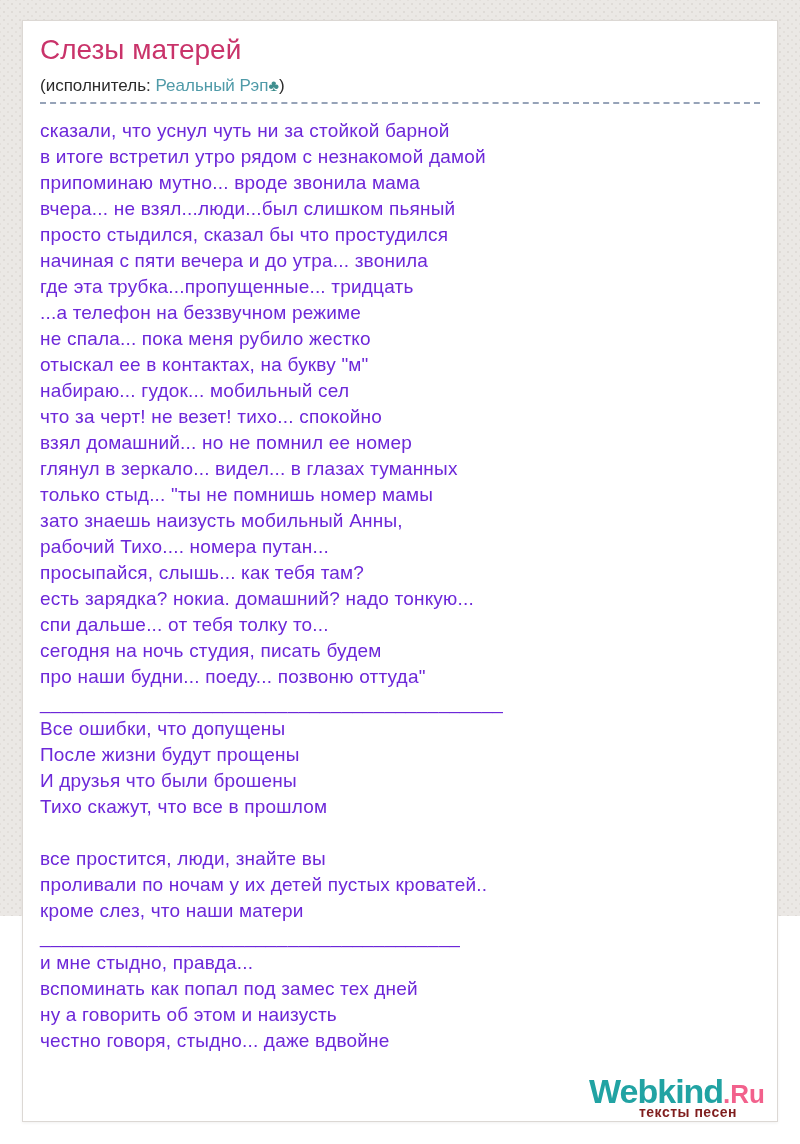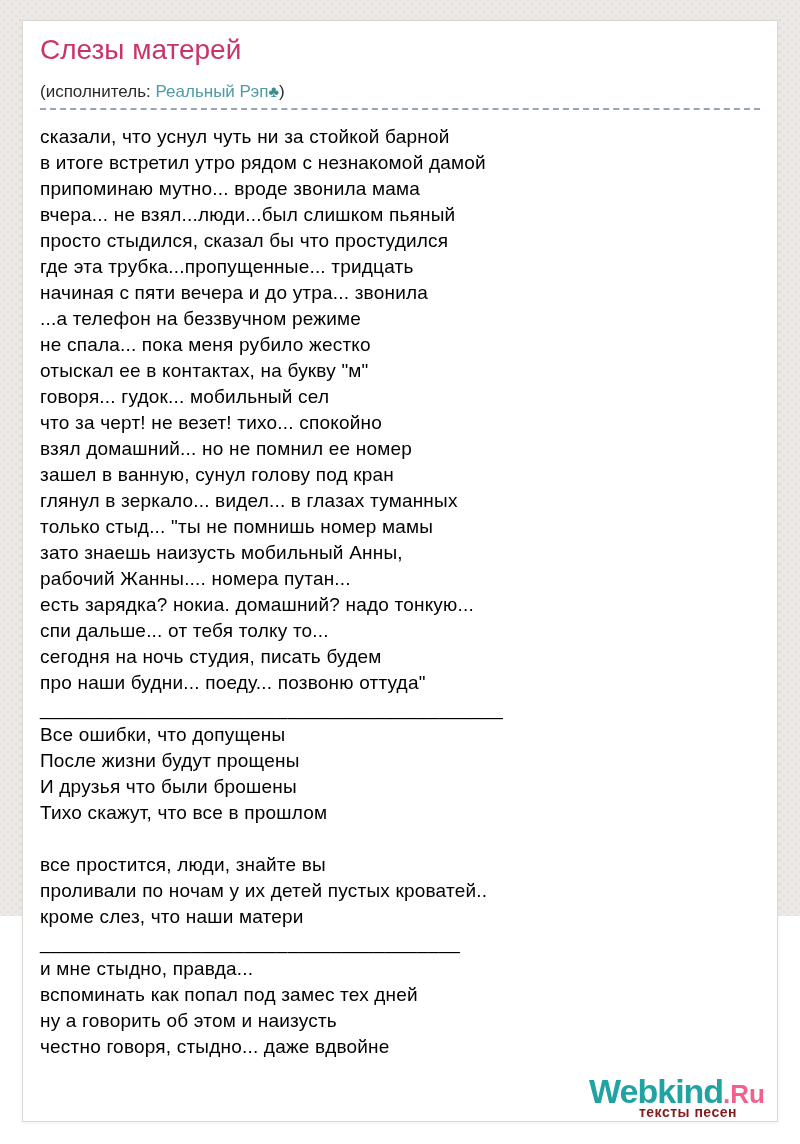--- a/index.html
+++ b/index.html
@@ -33,35 +33,35 @@
     padding-bottom: 5px;
   }
   .title {
     margin: 0;
     font-size: 28px;
     line-height: 30px;
     font-weight: 400;
     color: #c9336a;
   }
   .artist-line {
-    margin-top: 16px;
+    margin-top: 10px;
     font-size: 17px;
     line-height: 22px;
     color: #2b2b2b;
   }
   .artist-link {
     color: #4f9aa8;
     text-decoration: none;
     cursor: pointer;
   }
   .club { color: #3f8f8f; font-size: 16px; }
   .lyrics {
     margin-top: 14px;
     font-size: 19px;
-    color: #000000;
+    color: #6d28d9;
   }
   .lyric-line {
     height: 26px;
     line-height: 26px;
     white-space: pre;
     letter-spacing: 0.2px;
   }
   .logo {
     position: absolute;
     right: 12px; bottom: 2px;
@@ -98,33 +98,33 @@
       <h1 class="title">Слезы матерей</h1>
       <div class="artist-line"><span>(исполнитель: </span><a class="artist-link"><span>Реальный Рэп</span><span class="club">♣</span></a><span>)</span></div>
     </div>
 
     <div class="lyrics">
         <div class="lyric-line">сказали, что уснул чуть ни за стойкой барной</div>
         <div class="lyric-line">в итоге встретил утро рядом с незнакомой дамой</div>
         <div class="lyric-line">припоминаю мутно... вроде звонила мама</div>
         <div class="lyric-line">вчера... не взял...люди...был слишком пьяный</div>
         <div class="lyric-line">просто стыдился, сказал бы что простудился</div>
+        <div class="lyric-line">начиная с пяти вечера и до утра... звонила</div>
         <div class="lyric-line">где эта трубка...пропущенные... тридцать</div>
-        <div class="lyric-line">начиная с пяти вечера и до утра... звонила</div>
         <div class="lyric-line">...а телефон на беззвучном режиме</div>
         <div class="lyric-line">не спала... пока меня рубило жестко</div>
         <div class="lyric-line">отыскал ее в контактах, на букву "м"</div>
-        <div class="lyric-line">говоря... гудок... мобильный сел</div>
+        <div class="lyric-line">набираю... гудок... мобильный сел</div>
         <div class="lyric-line">что за черт! не везет! тихо... спокойно</div>
         <div class="lyric-line">взял домашний... но не помнил ее номер</div>
-        <div class="lyric-line">зашел в ванную, сунул голову под кран</div>
         <div class="lyric-line">глянул в зеркало... видел... в глазах туманных</div>
         <div class="lyric-line">только стыд... "ты не помнишь номер мамы</div>
         <div class="lyric-line">зато знаешь наизусть мобильный Анны,</div>
-        <div class="lyric-line">рабочий Жанны.... номера путан...</div>
+        <div class="lyric-line">рабочий Тихо.... номера путан...</div>
+        <div class="lyric-line">просыпайся, слышь... как тебя там?</div>
         <div class="lyric-line">есть зарядка? нокиа. домашний? надо тонкую...</div>
         <div class="lyric-line">спи дальше... от тебя толку то...</div>
         <div class="lyric-line">сегодня на ночь студия, писать будем</div>
         <div class="lyric-line">про наши будни... поеду... позвоню оттуда"</div>
         <div class="lyric-line">___________________________________________</div>
         <div class="lyric-line">Все ошибки, что допущены</div>
         <div class="lyric-line">После жизни будут прощены</div>
         <div class="lyric-line">И друзья что были брошены</div>
         <div class="lyric-line">Тихо скажут, что все в прошлом</div>
         <div class="lyric-line"></div>

